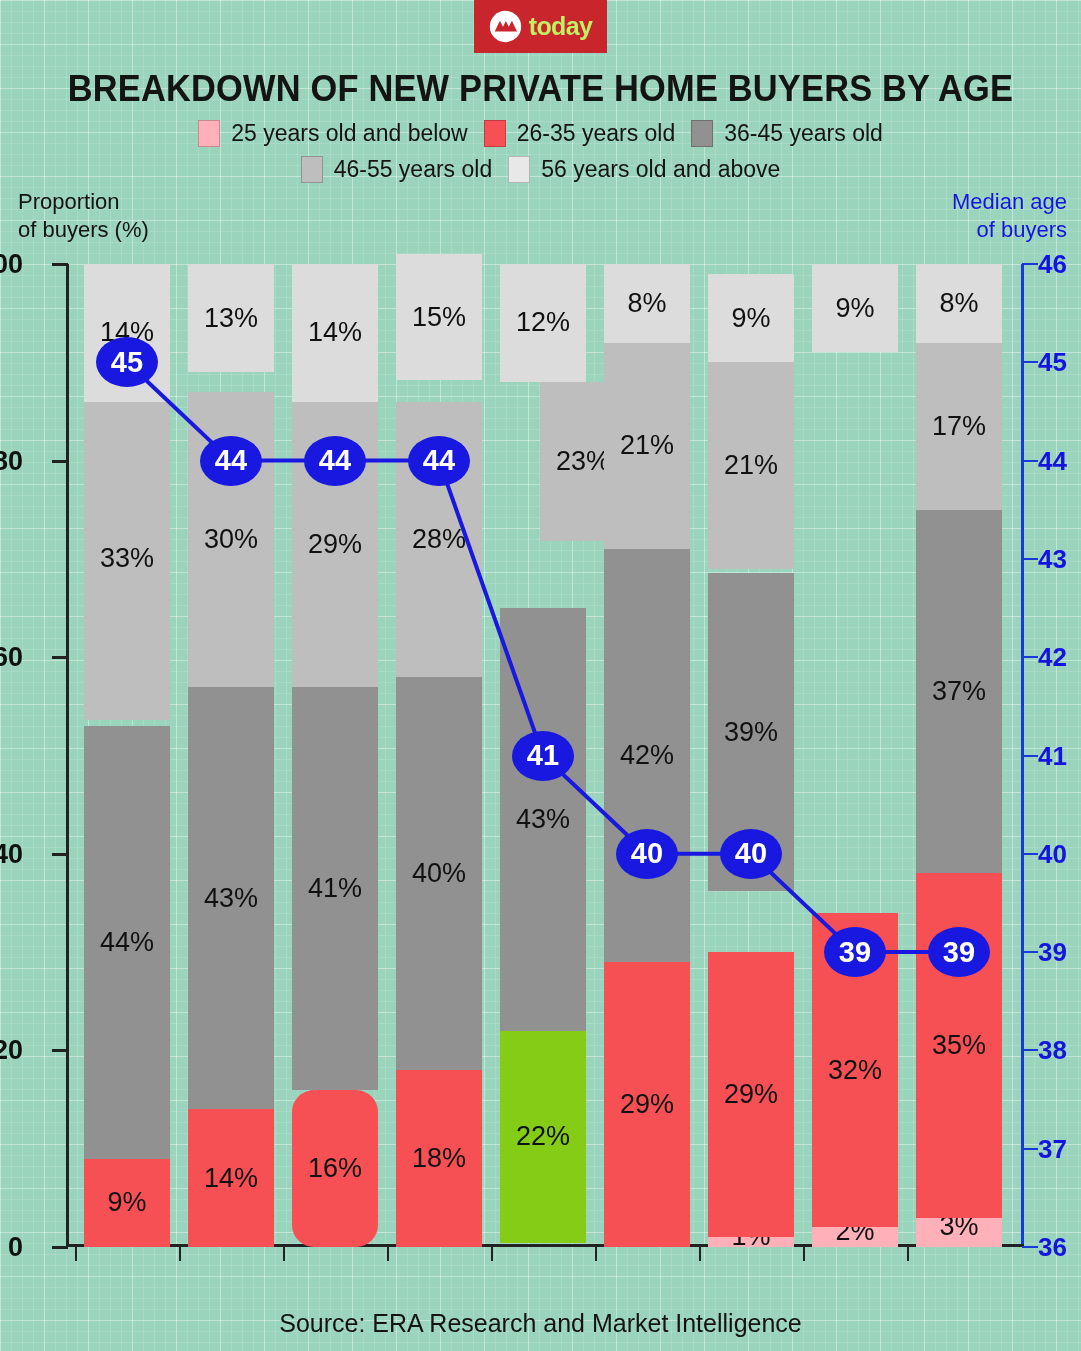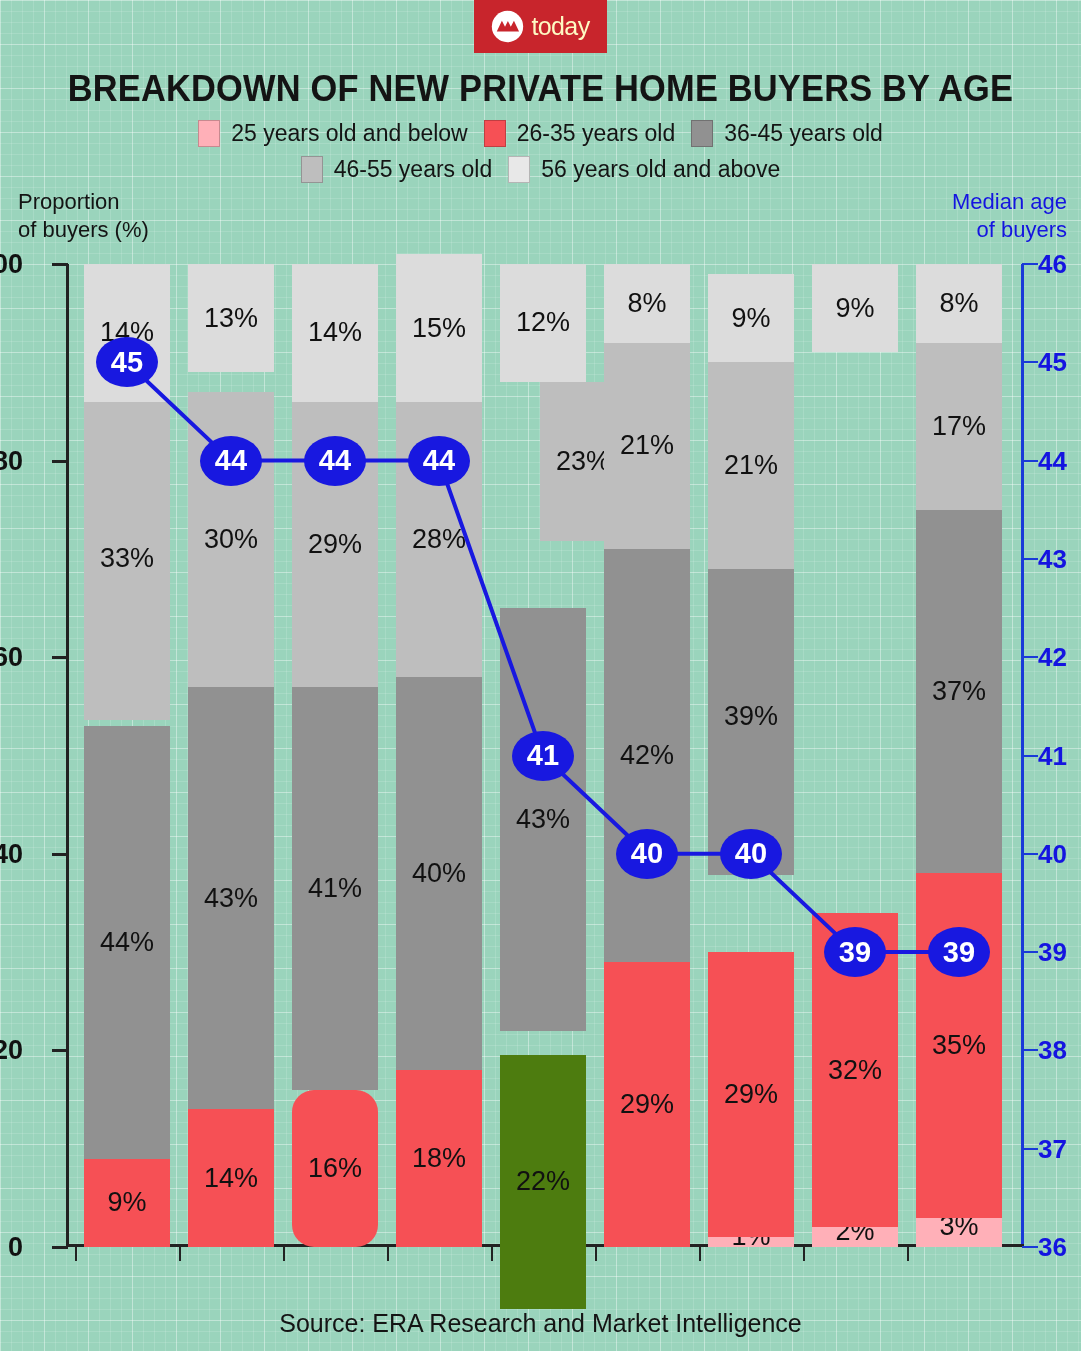--- a/index.html
+++ b/index.html
@@ -23,21 +23,21 @@
   .logo-wrap {
     position: absolute; left: 0; top: 0; width: 1081px;
     display: flex; justify-content: center;
   }
   .logo {
     width: 133px; height: 53px; background: #c8252c;
     display: flex; align-items: center; justify-content: center; gap: 7px;
   }
   .logo-mark { width: 33px; height: 33px; display:block; }
   .logo-text {
-    color: #fef9c3; font-size: 25px; font-weight: normal;
+    color: #bef264; font-size: 25px; font-weight: bold;
     letter-spacing: -0.6px; line-height: 1;
   }
 
   .title {
     position: absolute; left: 0; top: 68px; width: 1081px;
     text-align: center; color: #141414;
     font-size: 37px; font-weight: bold; letter-spacing: 0.2px;
     transform: scaleX(0.93); transform-origin: center;
   }
 
@@ -263,27 +263,27 @@
       <div class="bar-col" style="left: 330px;">
         <div class="seg" style="top: 806.06px; height: 176.94px; background: rgb(246, 80, 85);">
           <span class="seg-label">18%</span>
         </div>
         <div class="seg" style="top: 412.86px; height: 393.2px; background: rgb(145, 145, 145);">
           <span class="seg-label">40%</span>
         </div>
         <div class="seg" style="top: 137.62px; height: 275.24px; background: rgb(190, 190, 190);">
           <span class="seg-label">28%</span>
         </div>
-        <div class="seg" style="top: -9.83px; height: 148px; background: rgb(220, 220, 220);">
+        <div class="seg" style="top: -9.83px; height: 126px; background: rgb(220, 220, 220);">
           <span class="seg-label">15%</span>
         </div>
       </div>
       <div class="xtick" style="left: 321px;"></div>
       <div class="bar-col" style="left: 434px;">
-        <div class="seg" style="top: 766.74px; height: 254px; background: #4d7c0f; margin-top: 24px;">
+        <div class="seg" style="top: 766.74px; height: 212px; background: #84cc16;">
           <span class="seg-label">22%</span>
         </div>
         <div class="seg" style="top: 344.05px; height: 422.69px; background: rgb(145, 145, 145);">
           <span class="seg-label">43%</span>
         </div>
         <div class="seg" style="top: 117.96px; height: 159px; background: rgb(190, 190, 190); margin-left: 40px;">
           <span class="seg-label">23%</span>
         </div>
         <div class="seg" style="top: 0px; height: 117.96px; background: rgb(220, 220, 220);">
           <span class="seg-label">12%</span>
@@ -305,21 +305,21 @@
         </div>
       </div>
       <div class="xtick" style="left: 529px;"></div>
       <div class="bar-col" style="left: 642px;">
         <div class="seg" style="top: 973.17px; height: 9.83px; background: rgb(255, 176, 184);">
           <span class="seg-label" style="position: relative; top: -6px;">1%</span>
         </div>
         <div class="seg" style="top: 688.1px; height: 285.07px; background: rgb(246, 80, 85);">
           <span class="seg-label">29%</span>
         </div>
-        <div class="seg" style="top: 293px; height: 318px; background: rgb(145, 145, 145);">
+        <div class="seg" style="top: 309px; height: 318px; background: rgb(145, 145, 145);">
           <span class="seg-label">39%</span>
         </div>
         <div class="seg" style="top: 98.3px; height: 206.43px; background: rgb(190, 190, 190);">
           <span class="seg-label">21%</span>
         </div>
         <div class="seg" style="top: 9.83px; height: 88.47px; background: rgb(220, 220, 220);">
           <span class="seg-label">9%</span>
         </div>
       </div>
       <div class="xtick" style="left: 633px;"></div>

